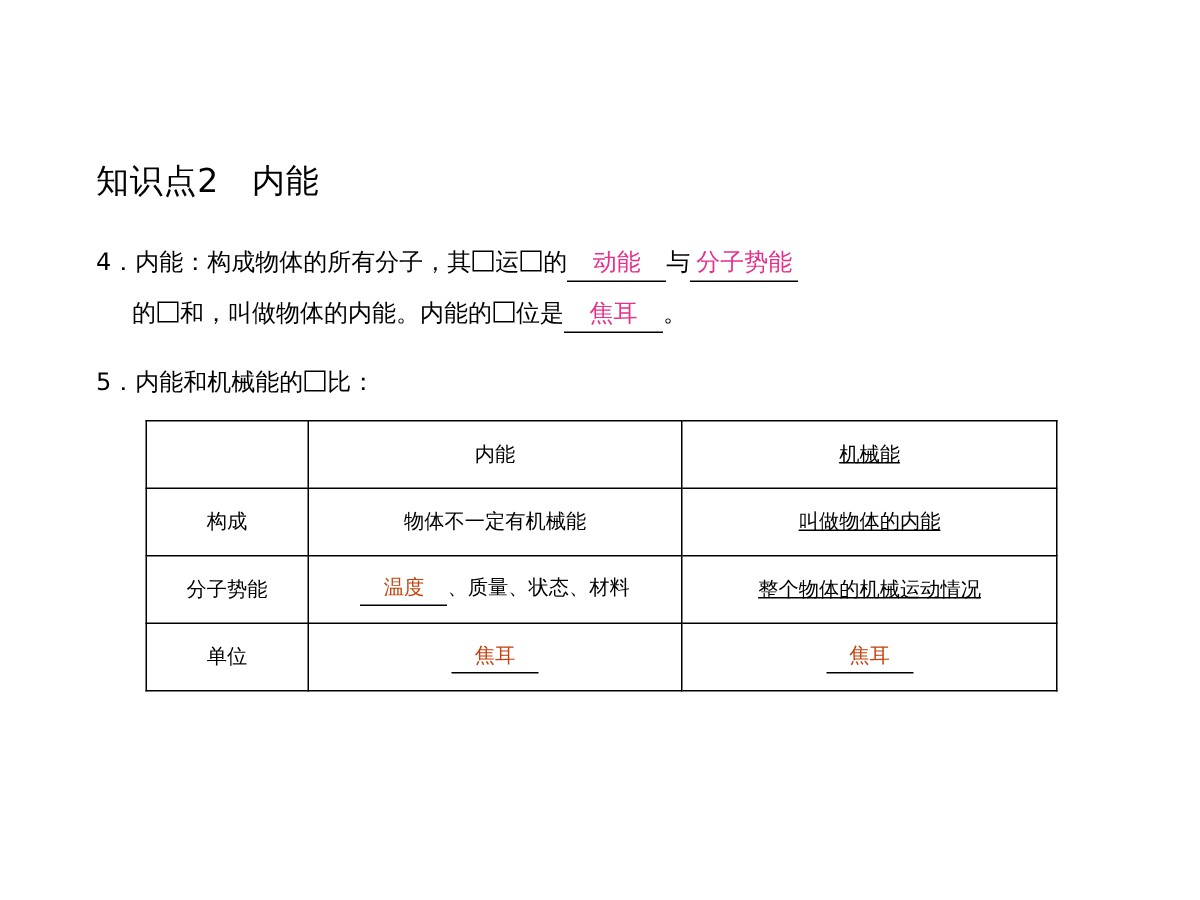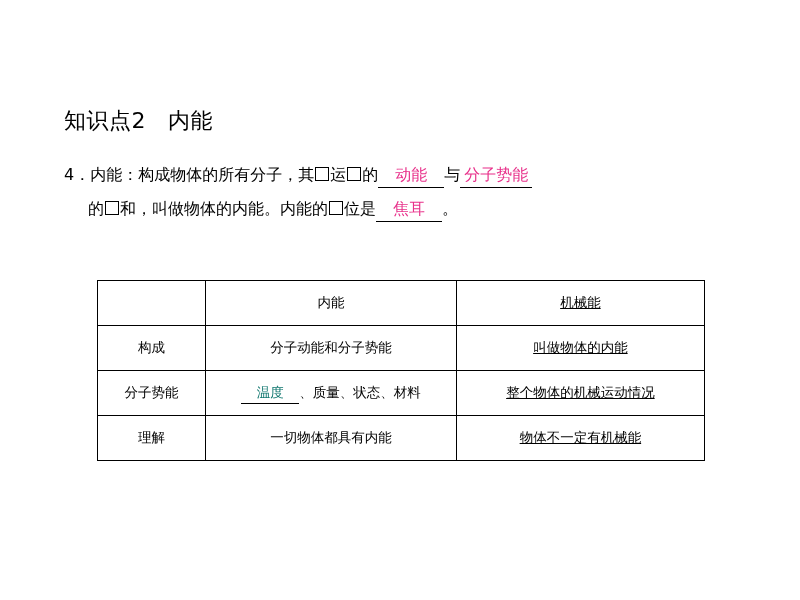--- a/index.html
+++ b/index.html
@@ -79,21 +79,21 @@
     text-align: center;
     vertical-align: middle;
     padding: 2px 4px;
     color: #000;
   }
   td.c1 { width: 104px; }
   td.c2 { width: 252px; }
   td.c3 { width: 252px; text-decoration: underline; }
 
   .cell-pink {
-    color: #0f766e;
+    color: #c2410c;
     border-bottom: 1px solid #000;
     padding: 0 3px 1px 3px;
     display: inline-block;
     line-height: 19px;
   }
   .cell-pink.w {
     min-width: 52px;
     text-align: center;
   }
 </style>
@@ -107,39 +107,42 @@
   </div>
 
   <div class="para p1">
     <span>4．内能：构成物体的所有分子，其</span><span class="sq"></span><span>运</span><span class="sq"></span><span>的</span><span class="blank-pink wide">动能</span><span>与</span><span class="blank-pink wide">分子势能</span>
   </div>
 
   <div class="para p1-line2">
     <span>的</span><span class="sq"></span><span>和，叫做物体的内能。内能的</span><span class="sq"></span><span>位是</span><span class="blank-pink wide">焦耳</span><span>。</span>
   </div>
 
+  <div class="para p2">
+    <span>5．内能和机械能的</span><span class="sq"></span><span>比：</span>
+  </div>
 
   <table class="t">
     <tbody>
       <tr>
         <td class="c1"></td>
         <td class="c2">内能</td>
         <td class="c3">机械能</td>
       </tr>
       <tr>
         <td class="c1">构成</td>
-        <td class="c2">分子动能和分子势能</td>
+        <td class="c2">物体不一定有机械能</td>
         <td class="c3">叫做物体的内能</td>
       </tr>
       <tr>
         <td class="c1">分子势能</td>
         <td class="c2"><span class="cell-pink w">温度</span><span>、质量、状态、材料</span></td>
         <td class="c3">整个物体的机械运动情况</td>
       </tr>
       <tr>
-        <td class="c1">理解</td>
-        <td class="c2">一切物体都具有内能</td>
-        <td class="c3">物体不一定有机械能</td>
+        <td class="c1">单位</td>
+        <td class="c2"><span class="cell-pink w">焦耳</span></td>
+        <td class="c3"><span class="cell-pink w">焦耳</span></td>
       </tr>
     </tbody>
   </table>
 
 </div>
 
 </body></html>

